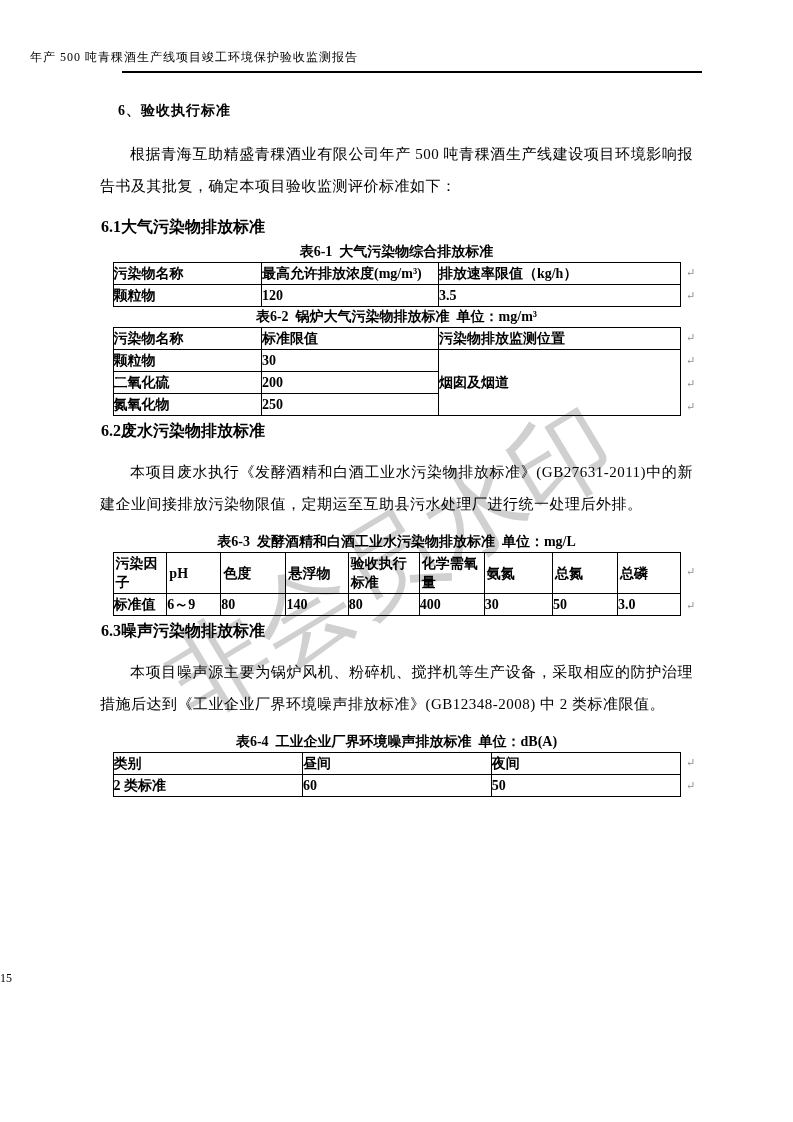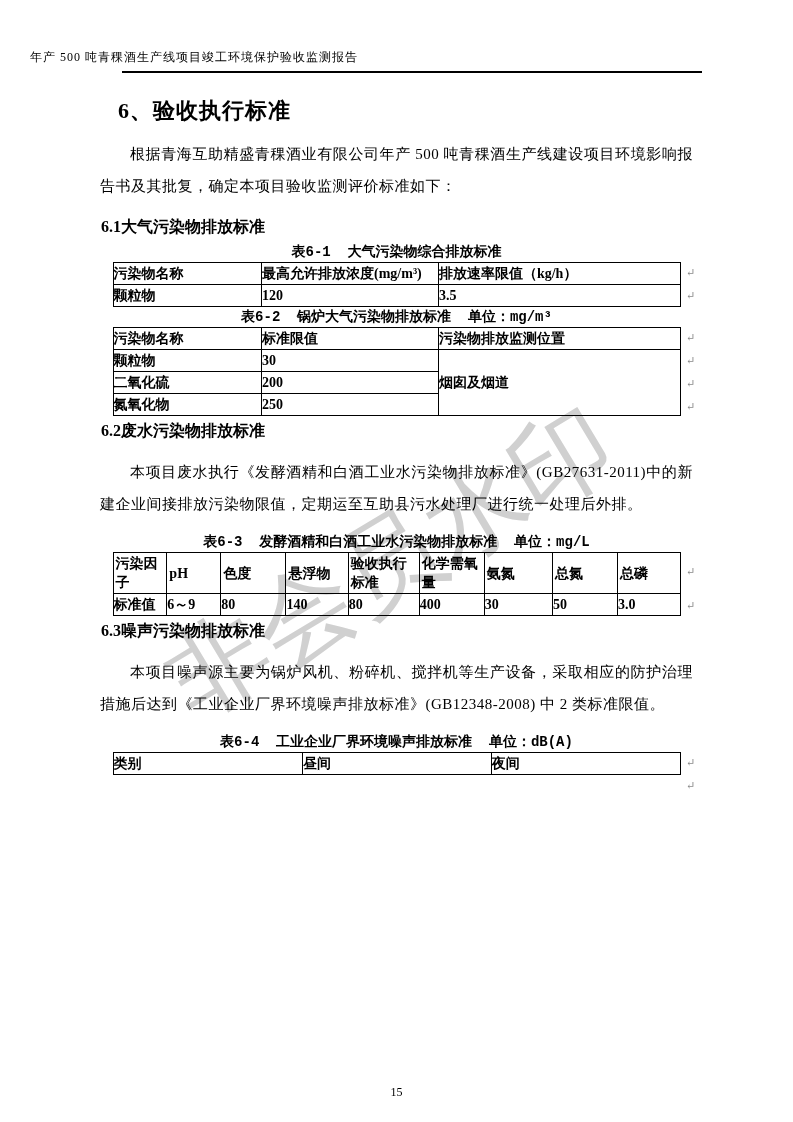--- a/index.html
+++ b/index.html
@@ -36,60 +36,60 @@
     position:absolute; top:71px; left:122px; width:580px;
     border-top:2px solid #000;
     z-index:1;
   }
   
   .content {
     position:absolute; left:88px; top:88px; width:617px;
     z-index:1;
   }
   .h-main {
-    font-size:22px; font-weight:bold;
+    font-size:14px; font-weight:bold;
     margin:10px 0 14px 0; padding-left:30px;
     line-height:26px;
     letter-spacing:1px;
   }
   .h-sub {
     font-size:16px; font-weight:bold;
     margin:2px 13px; line-height:26px;
   }
   .para {
     font-size:15px; line-height:32px;
     margin:12px; text-indent:2em; text-align:justify;
     letter-spacing:0.5px;
   }
   .tbl-title {
     font-size:14px; font-weight:bold;
     text-align:center; line-height:20px;
-    margin:0; white-space:pre-wrap;font-family:Liberation Mono, monospace;
+    margin:0; white-space:pre-wrap;
   }
   .tblwrap { position:relative; width:568px; margin:0 auto; }
   table.doc {
     width:568px; border-collapse:collapse; table-layout:fixed;
     font-size:14px;
   }
   table.doc td {
     border:1px solid #000;
     vertical-align:middle;
     padding:0; height:21px; line-height:21px;
     overflow:hidden;
     font-weight:bold;
   }
   table.t63 td.hdr { height:40px; line-height:19px; padding:0 2px; }
   .rowmark {
     position:absolute; right:-15px;
     font-size:11px; color:#8a8a8a; line-height:1;
     z-index:1;
   }
   .page-number {
-    position:absolute; top:1085px; left:0; width:100%;
-    text-align:center; font-size:12px;
+    position:absolute; top:971px; left:0; width:100%;
+    font-size:12px;
     z-index:1;
   }
 </style>
 </head>
 <body>
 
 <div class="page">
 
   <div class="watermark">非会员水印</div>
 
@@ -220,20 +220,25 @@
             <col style="width:33.4%">
             <col style="width:33.3%">
             <col style="width:33.3%">
           </colgroup>
         <tbody>
             <tr>
           <td>类别</td>
           <td>昼间</td>
           <td>夜间</td>
         </tr>
+        <tr>
+          <td>2 类标准</td>
+          <td>60</td>
+          <td>50</td>
+        </tr>
       </tbody>
         </table>
       <span class="rowmark" style="top:5px">↵</span>
       <span class="rowmark" style="top:28px">↵</span>
     </div>
 
   </div>
 
   <div class="page-number">15</div>
 

